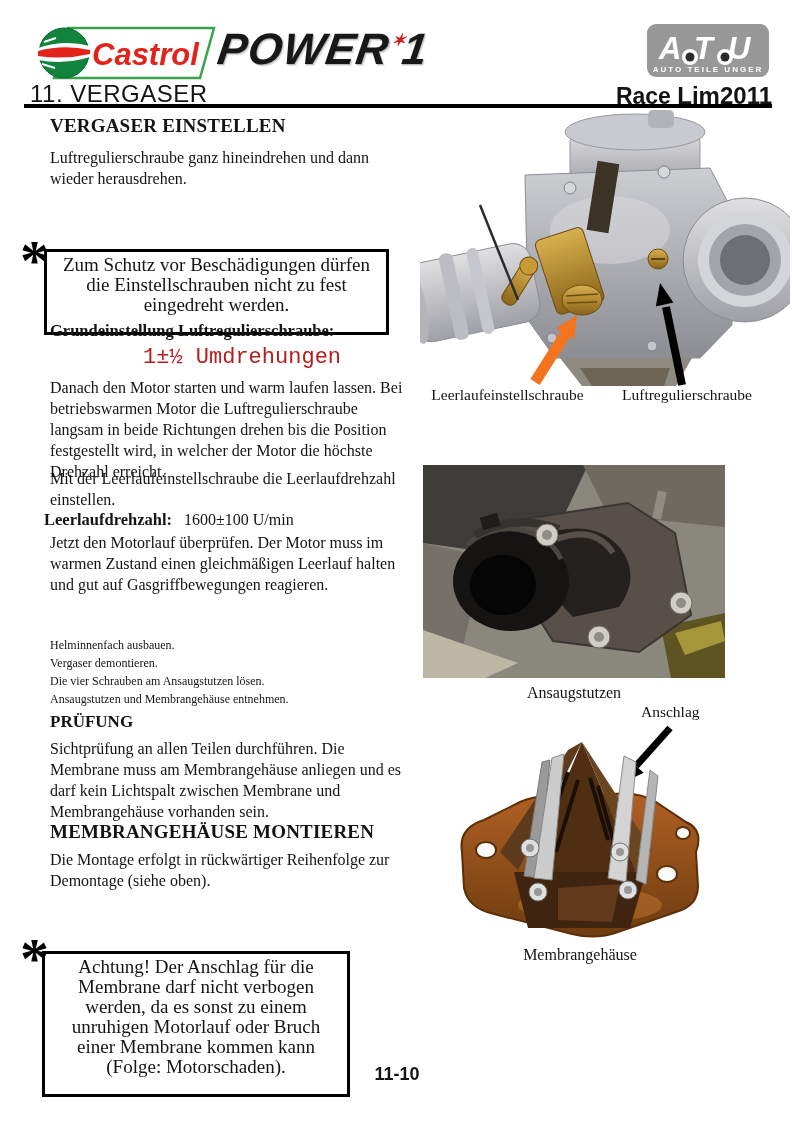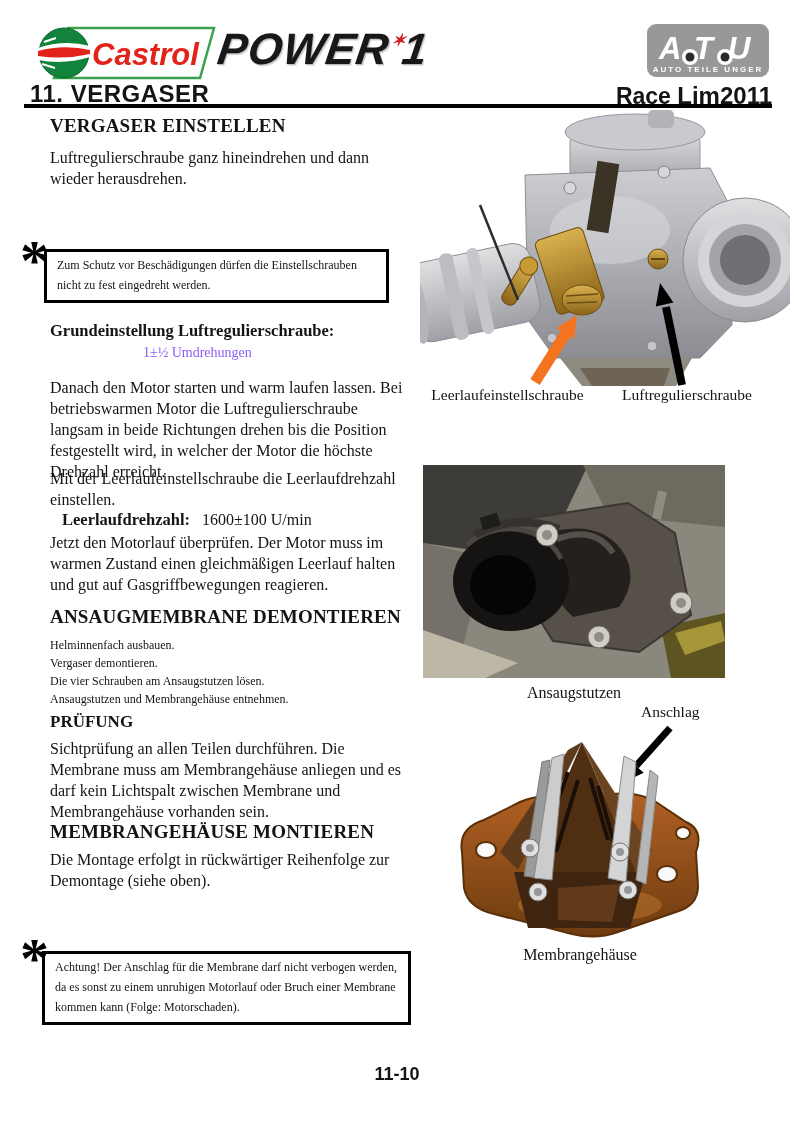--- a/index.html
+++ b/index.html
@@ -5,34 +5,34 @@
   html,body{margin:0;padding:0;background:#e8e8e8;}
   .page{position:relative;width:794px;height:1122px;margin:0 auto;background:#ffffff;
         font-family:"Liberation Serif",serif;color:#141414;overflow:hidden;}
   .abs{position:absolute;}
   
   .power1{font-family:"Liberation Sans",sans-serif;font-style:italic;font-weight:900;
           font-size:44px;color:#181818;transform:skewX(-8deg);letter-spacing:1px;
           text-shadow:1px 1px 0 #bdbdbd, 2px 2px 0 #e3e3e3;white-space:nowrap;}
   .power1 .star{display:inline-block;font-size:17px;color:#cc2027;vertical-align:18px;
                 margin:0 -3px 0 1px;text-shadow:none;}
-  .chapter{font-family:"Liberation Sans",sans-serif;font-weight:bold;font-size:24px;letter-spacing:.5px;}
+  .chapter{font-family:"Liberation Sans",sans-serif;font-weight:normal;font-size:24px;letter-spacing:.5px;}
   .race{font-family:"Liberation Sans",sans-serif;font-weight:bold;font-size:23px;white-space:nowrap;}
   .race .lim{font-size:24px;}
   .rule{background:#000;height:4px;}
   
   .h-sec{font-size:19px;font-weight:bold;letter-spacing:.2px;}
   .h-sub{font-size:17px;font-weight:bold;}
   .para{font-size:16px;line-height:21px;}
   .steps div{font-size:12px;line-height:18px;}
-  .warnbox{border:3px solid #000;box-sizing:border-box;
-           font-size:12px;line-height:20px;padding:3px 10px 5px;}
+  .warnbox{border:3px solid #000;box-sizing:border-box;text-align:center;
+           font-size:19px;line-height:20px;padding:3px 10px 17px;}
   .asterisk{font-size:58px;line-height:1;font-weight:bold;color:#000;}
   .bold-label{font-size:16.5px;font-weight:bold;}
-  .mono{font-family:Liberation Serif, serif;font-size:14px;color:#8b5cf6;}
+  .mono{font-family:Liberation Mono, monospace;font-size:22px;color:#b91c1c;}
   .figlabel{font-size:15.5px;white-space:nowrap;}
   .figcap{font-size:16px;text-align:center;}
   .footer{font-family:"Liberation Sans",sans-serif;font-weight:bold;font-size:18px;
           text-align:center;width:100%;}
 </style>
 </head>
 <body>
 
 <div class="page">
 
@@ -77,43 +77,42 @@
 
   <div class="abs asterisk" style="left:20px;top:232px;">*</div>
   <div class="abs warnbox" style="left:44px;top:249px;width:345px;">Zum Schutz vor Beschädigungen dürfen die Einstellschrauben nicht zu fest eingedreht werden.</div>
 
   <div class="abs bold-label" style="left:50px;top:321px;">Grundeinstellung Luftregulierschraube:</div>
   <div class="abs mono" style="left:143px;top:345px;">1±½ Umdrehungen</div>
 
   <div class="abs para" style="left:50px;top:468px;width:362px;">Mit der Leerlaufeinstellschraube die Leerlaufdrehzahl einstellen.</div>
   <div class="abs para" style="left:50px;top:377px;width:362px;">Danach den Motor starten und warm laufen lassen. Bei betriebswarmen Motor die Luftregulierschraube langsam in beide Richtungen drehen bis die Position festgestellt wird, in welcher der Motor die höchste Drehzahl erreicht.</div>
 
-  <div class="abs" style="left:62px;top:509px;">
+  <div class="abs" style="left:44px;top:509px;">
     <span class="bold-label">Leerlaufdrehzahl:</span>
     <span class="para" style="margin-left:8px;">1600±100 U/min</span>
   </div>
 
   <div class="abs para" style="left:50px;top:532px;width:364px;">Jetzt den Motorlauf überprüfen. Der Motor muss im warmen Zustand einen gleichmäßigen Leerlauf halten und gut auf Gasgriffbewegungen reagieren.</div>
 
-  <div class="abs h-sec" style="left:50px;top:606px;">ANSAUGMEMBRANE DEMONTIEREN</div>
   <div class="abs steps" style="left:50px;top:636px;width:364px;">
     <div>Helminnenfach ausbauen.</div>
     <div>Vergaser demontieren.</div>
     <div>Die vier Schrauben am Ansaugstutzen lösen.</div>
     <div>Ansaugstutzen und Membrangehäuse entnehmen.</div>
   </div>
 
   <div class="abs h-sub" style="left:50px;top:712px;">PRÜFUNG</div>
   <div class="abs para" style="left:50px;top:738px;width:362px;">Sichtprüfung an allen Teilen durchführen. Die Membrane muss am Membrangehäuse anliegen und es darf kein Lichtspalt zwischen Membrane und Membrangehäuse vorhanden sein.</div>
 
   <div class="abs h-sec" style="left:50px;top:821px;">MEMBRANGEHÄUSE MONTIEREN</div>
   <div class="abs para" style="left:50px;top:849px;width:362px;">Die Montage erfolgt in rückwärtiger Reihenfolge zur Demontage (siehe oben).</div>
 
   <div class="abs asterisk" style="left:20px;top:930px;">*</div>
-  <div class="abs warnbox" style="left:42px;top:951px;width:369px;">Achtung! Der Anschlag für die Membrane darf nicht verbogen werden, da es sonst zu einem unruhigen Motorlauf oder Bruch einer Membrane kommen kann (Folge: Motorschaden).</div>
+  <div class="abs warnbox" style="left:42px;top:951px;width:308px;">Achtung! Der Anschlag für die Membrane darf nicht verbogen werden, da es sonst zu einem unruhigen Motorlauf oder Bruch einer Membrane kommen kann (Folge: Motorschaden).</div>
 
   <div class="abs" style="left:420px;top:110px;">
     <svg width="370" height="278" viewBox="0 0 370 278">
       <defs>
         <linearGradient id="gSil" x1="0" y1="0" x2="0" y2="1">
           <stop offset="0" stop-color="#e0e0e2"></stop>
             <stop offset="1" stop-color="#9fa0a6"></stop>
         </linearGradient>
         <linearGradient id="gSil2" x1="0" y1="0" x2="0" y2="1">
           <stop offset="0" stop-color="#cdced2"></stop>

